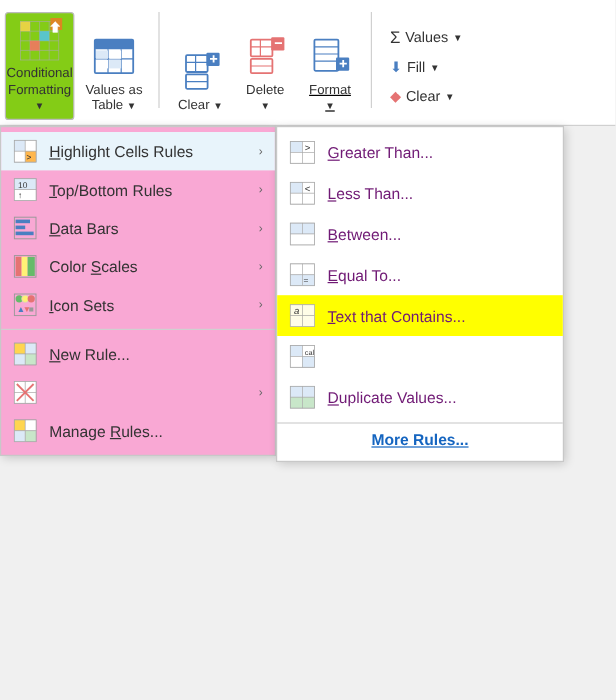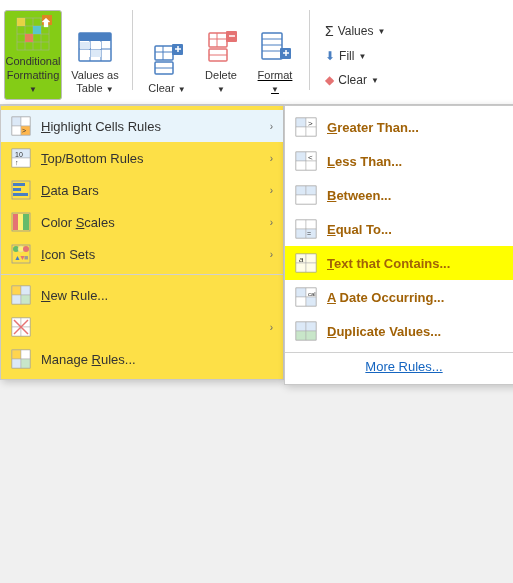--- a/index.html
+++ b/index.html
@@ -99,24 +99,24 @@
     .dropdown-container {
       position: absolute;
       top: 105px;
       left: 0;
       display: flex;
       align-items: flex-start;
     }
 
     
     .left-menu {
-      background: #fde047;
+      background: #f9a8d4;
       border: 1px solid #c8c8c8;
       box-shadow: 2px 2px 8px rgba(0,0,0,0.2);
-      width: 284px;
+      width: 230px;
       padding: 4px 0;
     }
 
     .menu-item {
       display: flex;
       align-items: center;
       padding: 6px 10px;
       cursor: pointer;
       gap: 10px;
       position: relative;
@@ -182,34 +182,34 @@
       width: 22px;
       height: 22px;
       display: flex;
       align-items: center;
       justify-content: center;
       flex-shrink: 0;
     }
 
     .right-menu-item .item-text {
       font-size: 13px;
-      color: #a16207;
-      font-weight: bold;
+      color: #701a75;
     }
 
     .right-menu-item .item-text u {
       text-decoration: underline;
     }
 
     .right-menu-bottom {
       display: flex;
       justify-content: center;
       padding: 6px;
       border-top: 1px solid #d0d0d0;
       margin-top: 4px;
+      font-weight: bold;
     }
 
     .more-rules-link {
       color: #1565c0;
       text-decoration: underline;
       cursor: pointer;
       font-size: 13px;
     }
 
     
@@ -582,23 +582,20 @@
       <div class="item-icon">
         <svg width="22" height="20" viewBox="0 0 22 20">
           <rect x="1" y="1" width="20" height="18" fill="none" stroke="#999" stroke-width="0.8"></rect>
           <rect x="1" y="1" width="10" height="9" fill="#dce9f7" stroke="#aaa" stroke-width="0.5"></rect>
           <rect x="11" y="1" width="10" height="9" fill="#fff" stroke="#aaa" stroke-width="0.5"></rect>
           <rect x="1" y="10" width="10" height="9" fill="#fff" stroke="#aaa" stroke-width="0.5"></rect>
           <rect x="11" y="10" width="10" height="9" fill="#dce9f7" stroke="#aaa" stroke-width="0.5"></rect>
           <text x="13" y="9" font-size="6" fill="#333">cal</text>
         </svg>
       </div>
-      <div class="item-text">
-        <u>A</u> Date Occurring...
-      </div>
     </div>
 
     <div class="right-menu-item">
       <div class="item-icon">
         <svg width="22" height="20" viewBox="0 0 22 20">
           <rect x="1" y="1" width="20" height="18" fill="none" stroke="#999" stroke-width="0.8"></rect>
           <rect x="1" y="1" width="10" height="9" fill="#dce9f7" stroke="#aaa" stroke-width="0.5"></rect>
           <rect x="11" y="1" width="10" height="9" fill="#dce9f7" stroke="#aaa" stroke-width="0.5"></rect>
           <rect x="1" y="10" width="10" height="9" fill="#c8e6c9" stroke="#aaa" stroke-width="0.5"></rect>
           <rect x="11" y="10" width="10" height="9" fill="#c8e6c9" stroke="#aaa" stroke-width="0.5"></rect>

